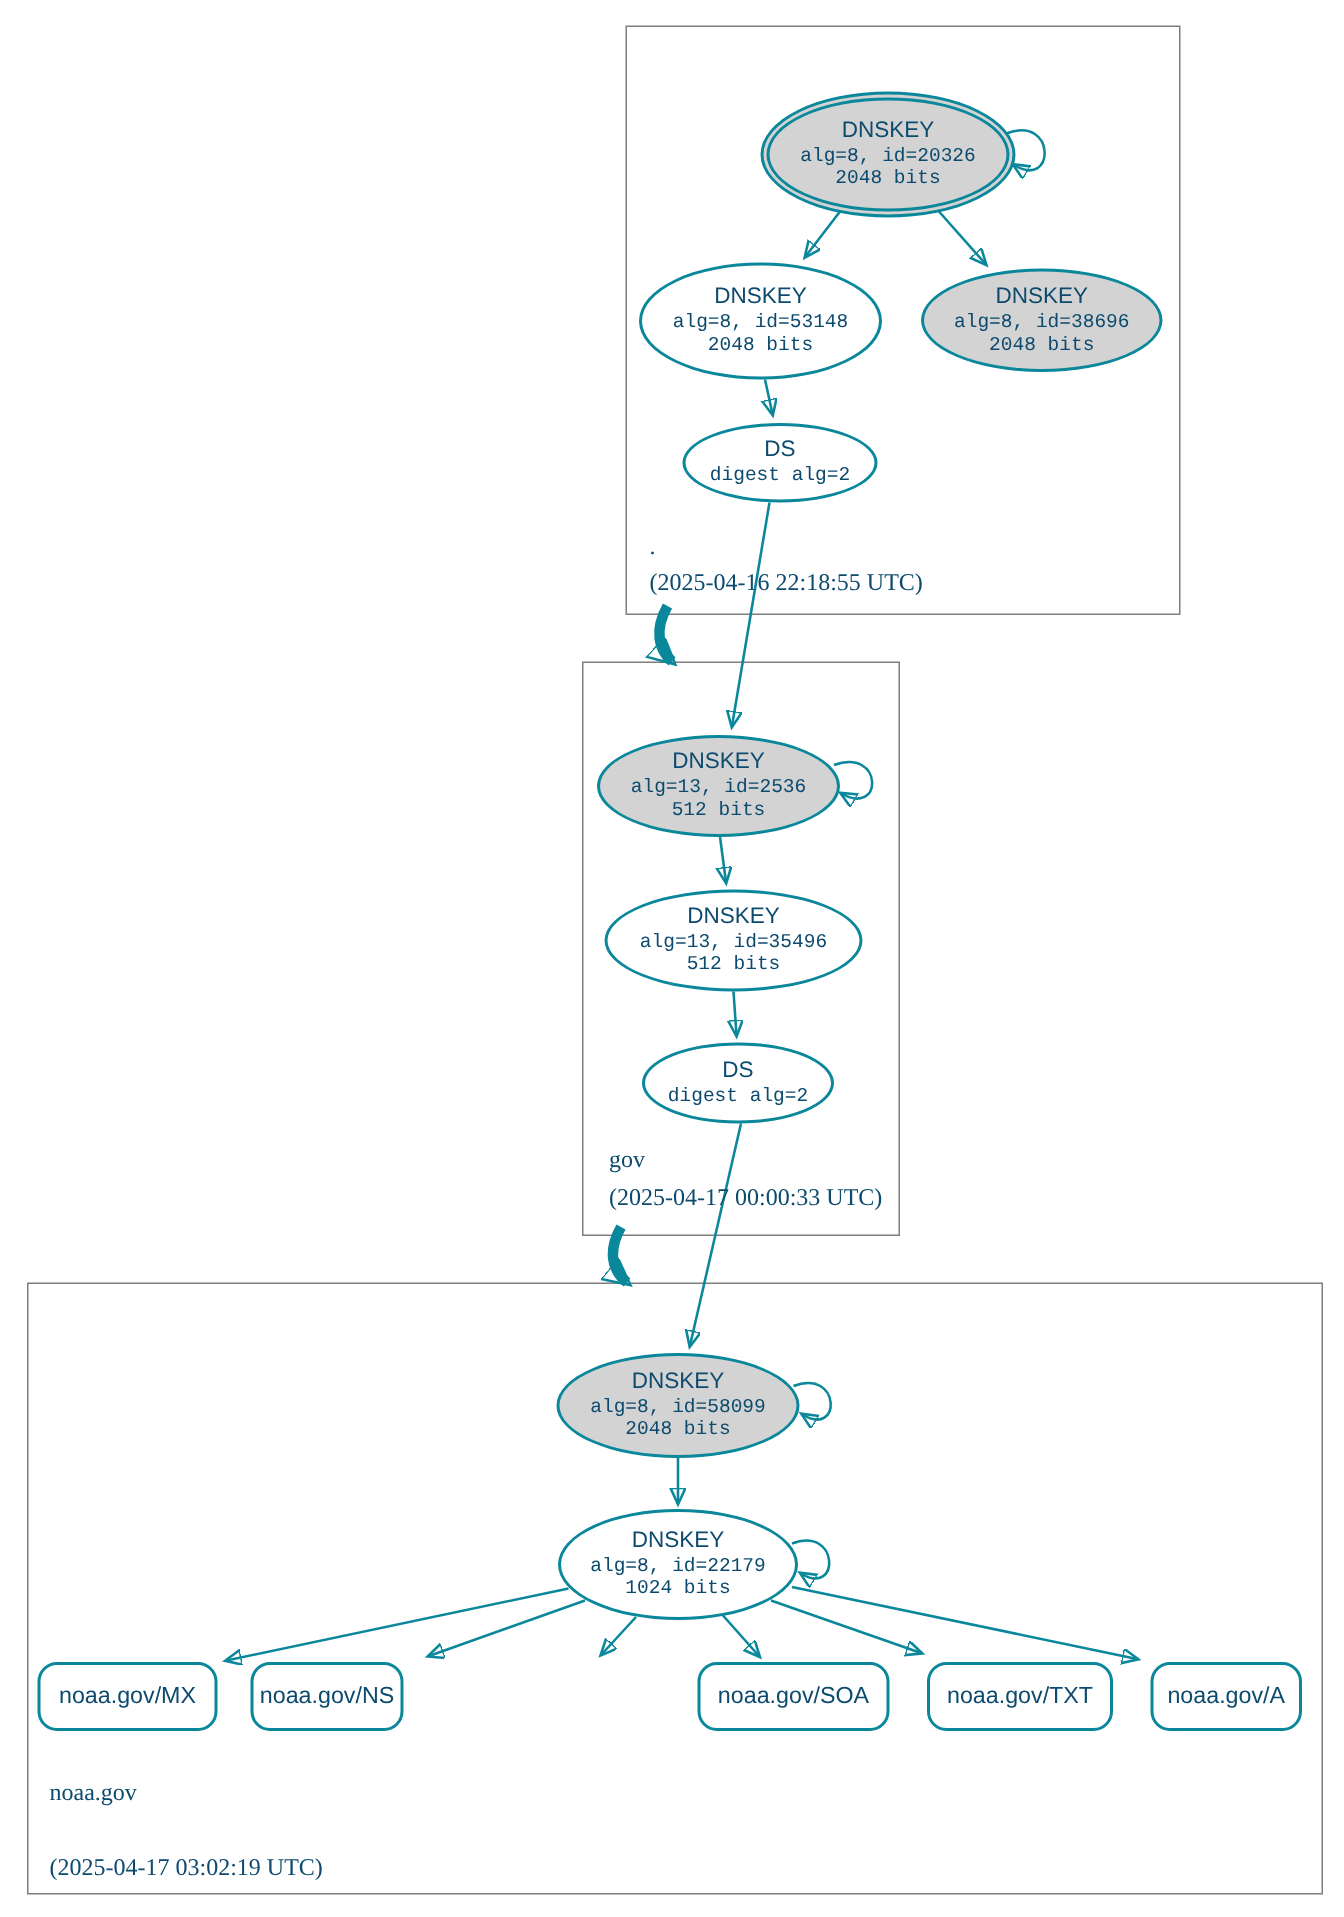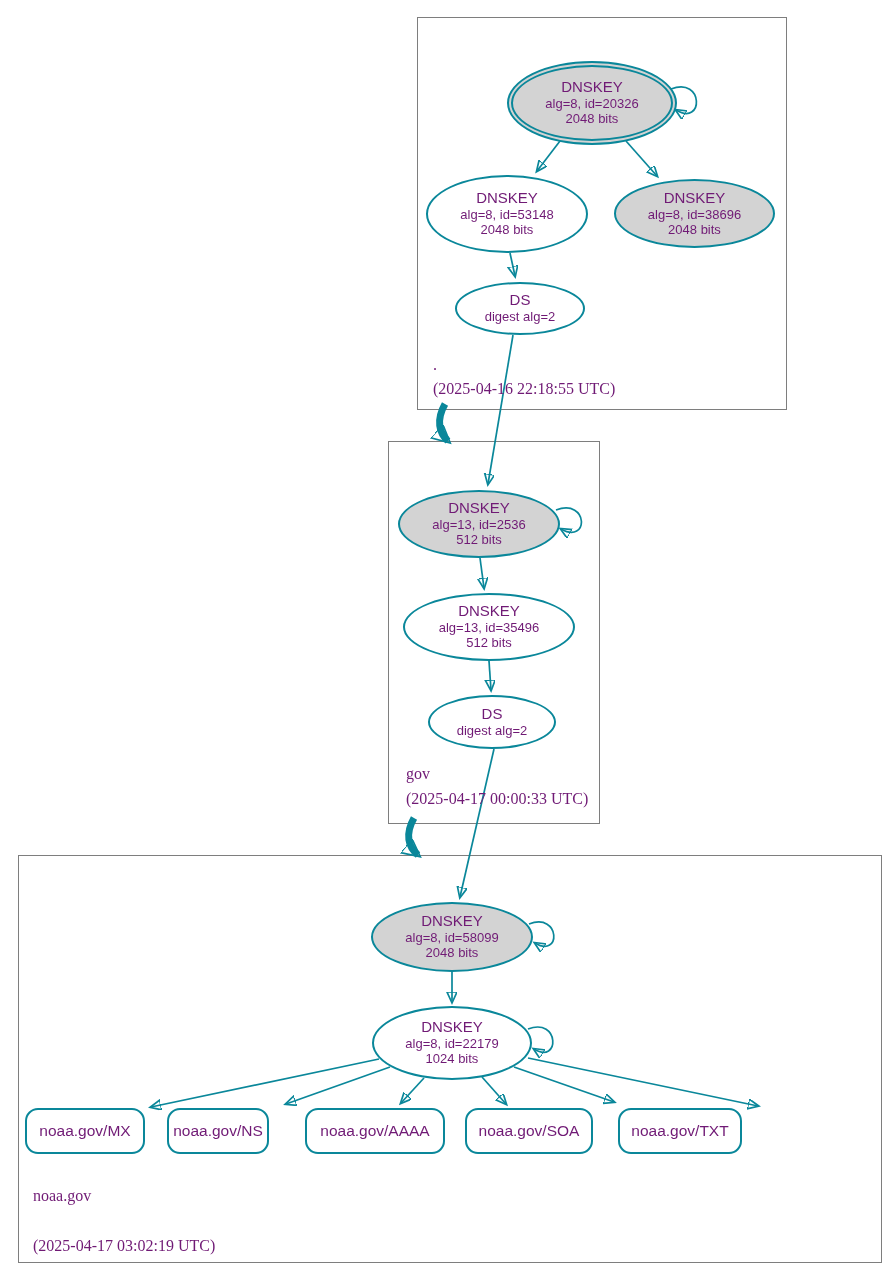--- a/index.html
+++ b/index.html
@@ -3,35 +3,35 @@
 <meta charset="utf-8">
 <style>
   :root{
     --teal:#0a879a;
     --gray-fill:#d3d3d3;
     --box-border:#7e7e7e;
   }
   html,body{margin:0;padding:0;background:#ffffff;}
   #canvas{
     position:relative;width:896px;height:1278px;background:#ffffff;
-    font-family:"Liberation Serif",serif;color:#701a75;overflow:hidden;
+    font-family:"Liberation Serif",serif;color:#0c4a6e;overflow:hidden;
   }
   .zonebox{position:absolute;border:1px solid var(--box-border);background:transparent;}
   svg.edges{position:absolute;left:0;top:0;width:896px;height:1278px;pointer-events:none;}
   svg.edges path{fill:none;stroke:var(--teal);stroke-width:1.7px;}
   svg.edges path.thick{stroke-width:7px;}
   .node{
     position:absolute;border:2px solid var(--teal);border-radius:50%;
     display:flex;flex-direction:column;align-items:center;justify-content:center;
     text-align:center;background:#ffffff;box-sizing:border-box;
   }
   .node.gray{background:var(--gray-fill);}
   .ring{position:absolute;inset:2px;border:2px solid var(--teal);border-radius:50%;pointer-events:none;}
   .ntitle{font-family:"Liberation Sans",sans-serif;font-size:15px;line-height:1.12;white-space:nowrap;}
-  .ndetail{font-family:Liberation Sans, sans-serif;font-size:13px;line-height:1.18;white-space:nowrap;}
+  .ndetail{font-family:Liberation Mono, monospace;font-size:13px;line-height:1.18;white-space:nowrap;}
   .record{
     position:absolute;top:1108px;height:46px;box-sizing:border-box;
     border:2px solid var(--teal);border-radius:13px;background:#ffffff;
     display:flex;align-items:center;justify-content:center;
     font-family:"Liberation Sans",sans-serif;font-size:15.5px;white-space:nowrap;
   }
   .zlabel{position:absolute;font-size:16px;line-height:1;white-space:nowrap;}
   .zts{position:absolute;font-size:16px;line-height:1;white-space:nowrap;}
 </style>
 </head>
@@ -127,26 +127,26 @@
     <div class="ndetail">alg=8, id=22179</div>
     <div class="ndetail">1024 bits</div>
   </div>
 
   <div class="record" style="left:25px;width:120px">
     <span>noaa.gov/MX</span>
   </div>
   <div class="record" style="left:167px;width:102px">
     <span>noaa.gov/NS</span>
   </div>
-  <div class="record" style="left:305px;width:140px">
-    <span>noaa.gov/AAAA</span>
-  </div>
   <div class="record" style="left:618px;width:124px">
     <span>noaa.gov/TXT</span>
   </div>
   <div class="record" style="left:465px;width:128px">
     <span>noaa.gov/SOA</span>
+  </div>
+  <div class="record" style="left:767px;width:101px">
+    <span>noaa.gov/A</span>
   </div>
 
   <div class="zlabel" style="left:33px;top:1188px">noaa.gov</div>
   <div class="zts" style="left:33px;top:1238px">(2025-04-17 03:02:19 UTC)</div>
 
 </div>
 
 </body></html>

